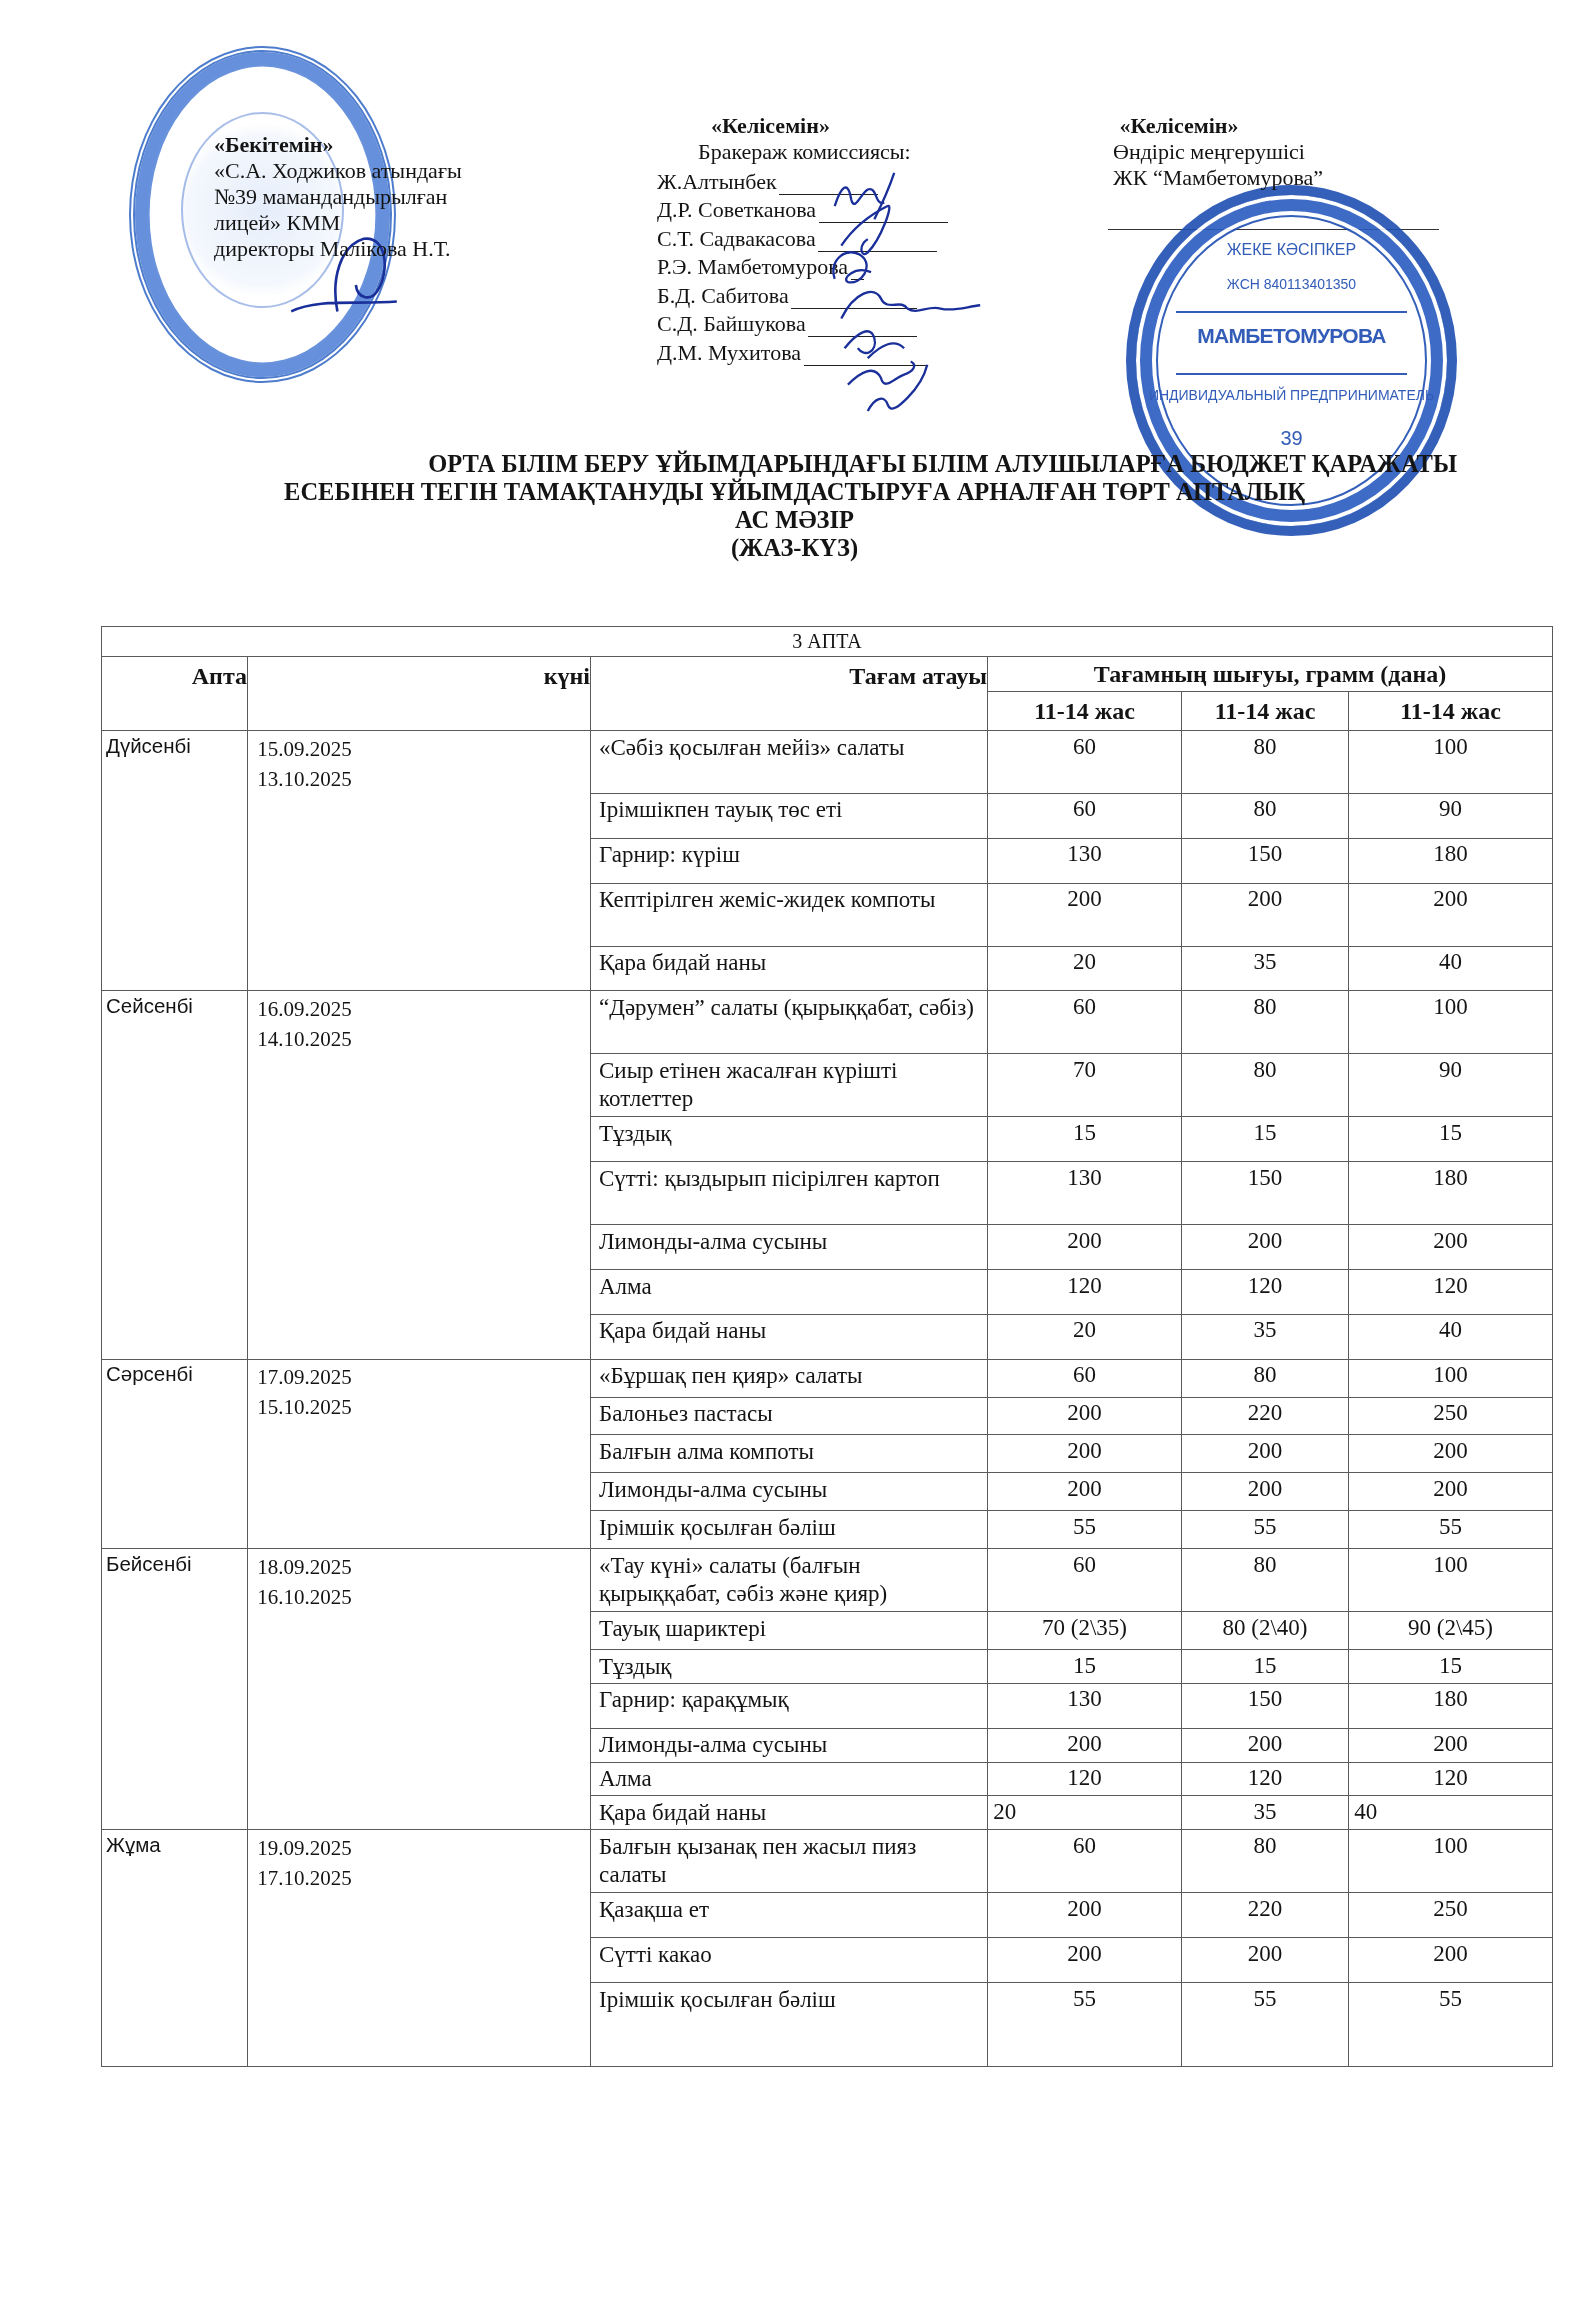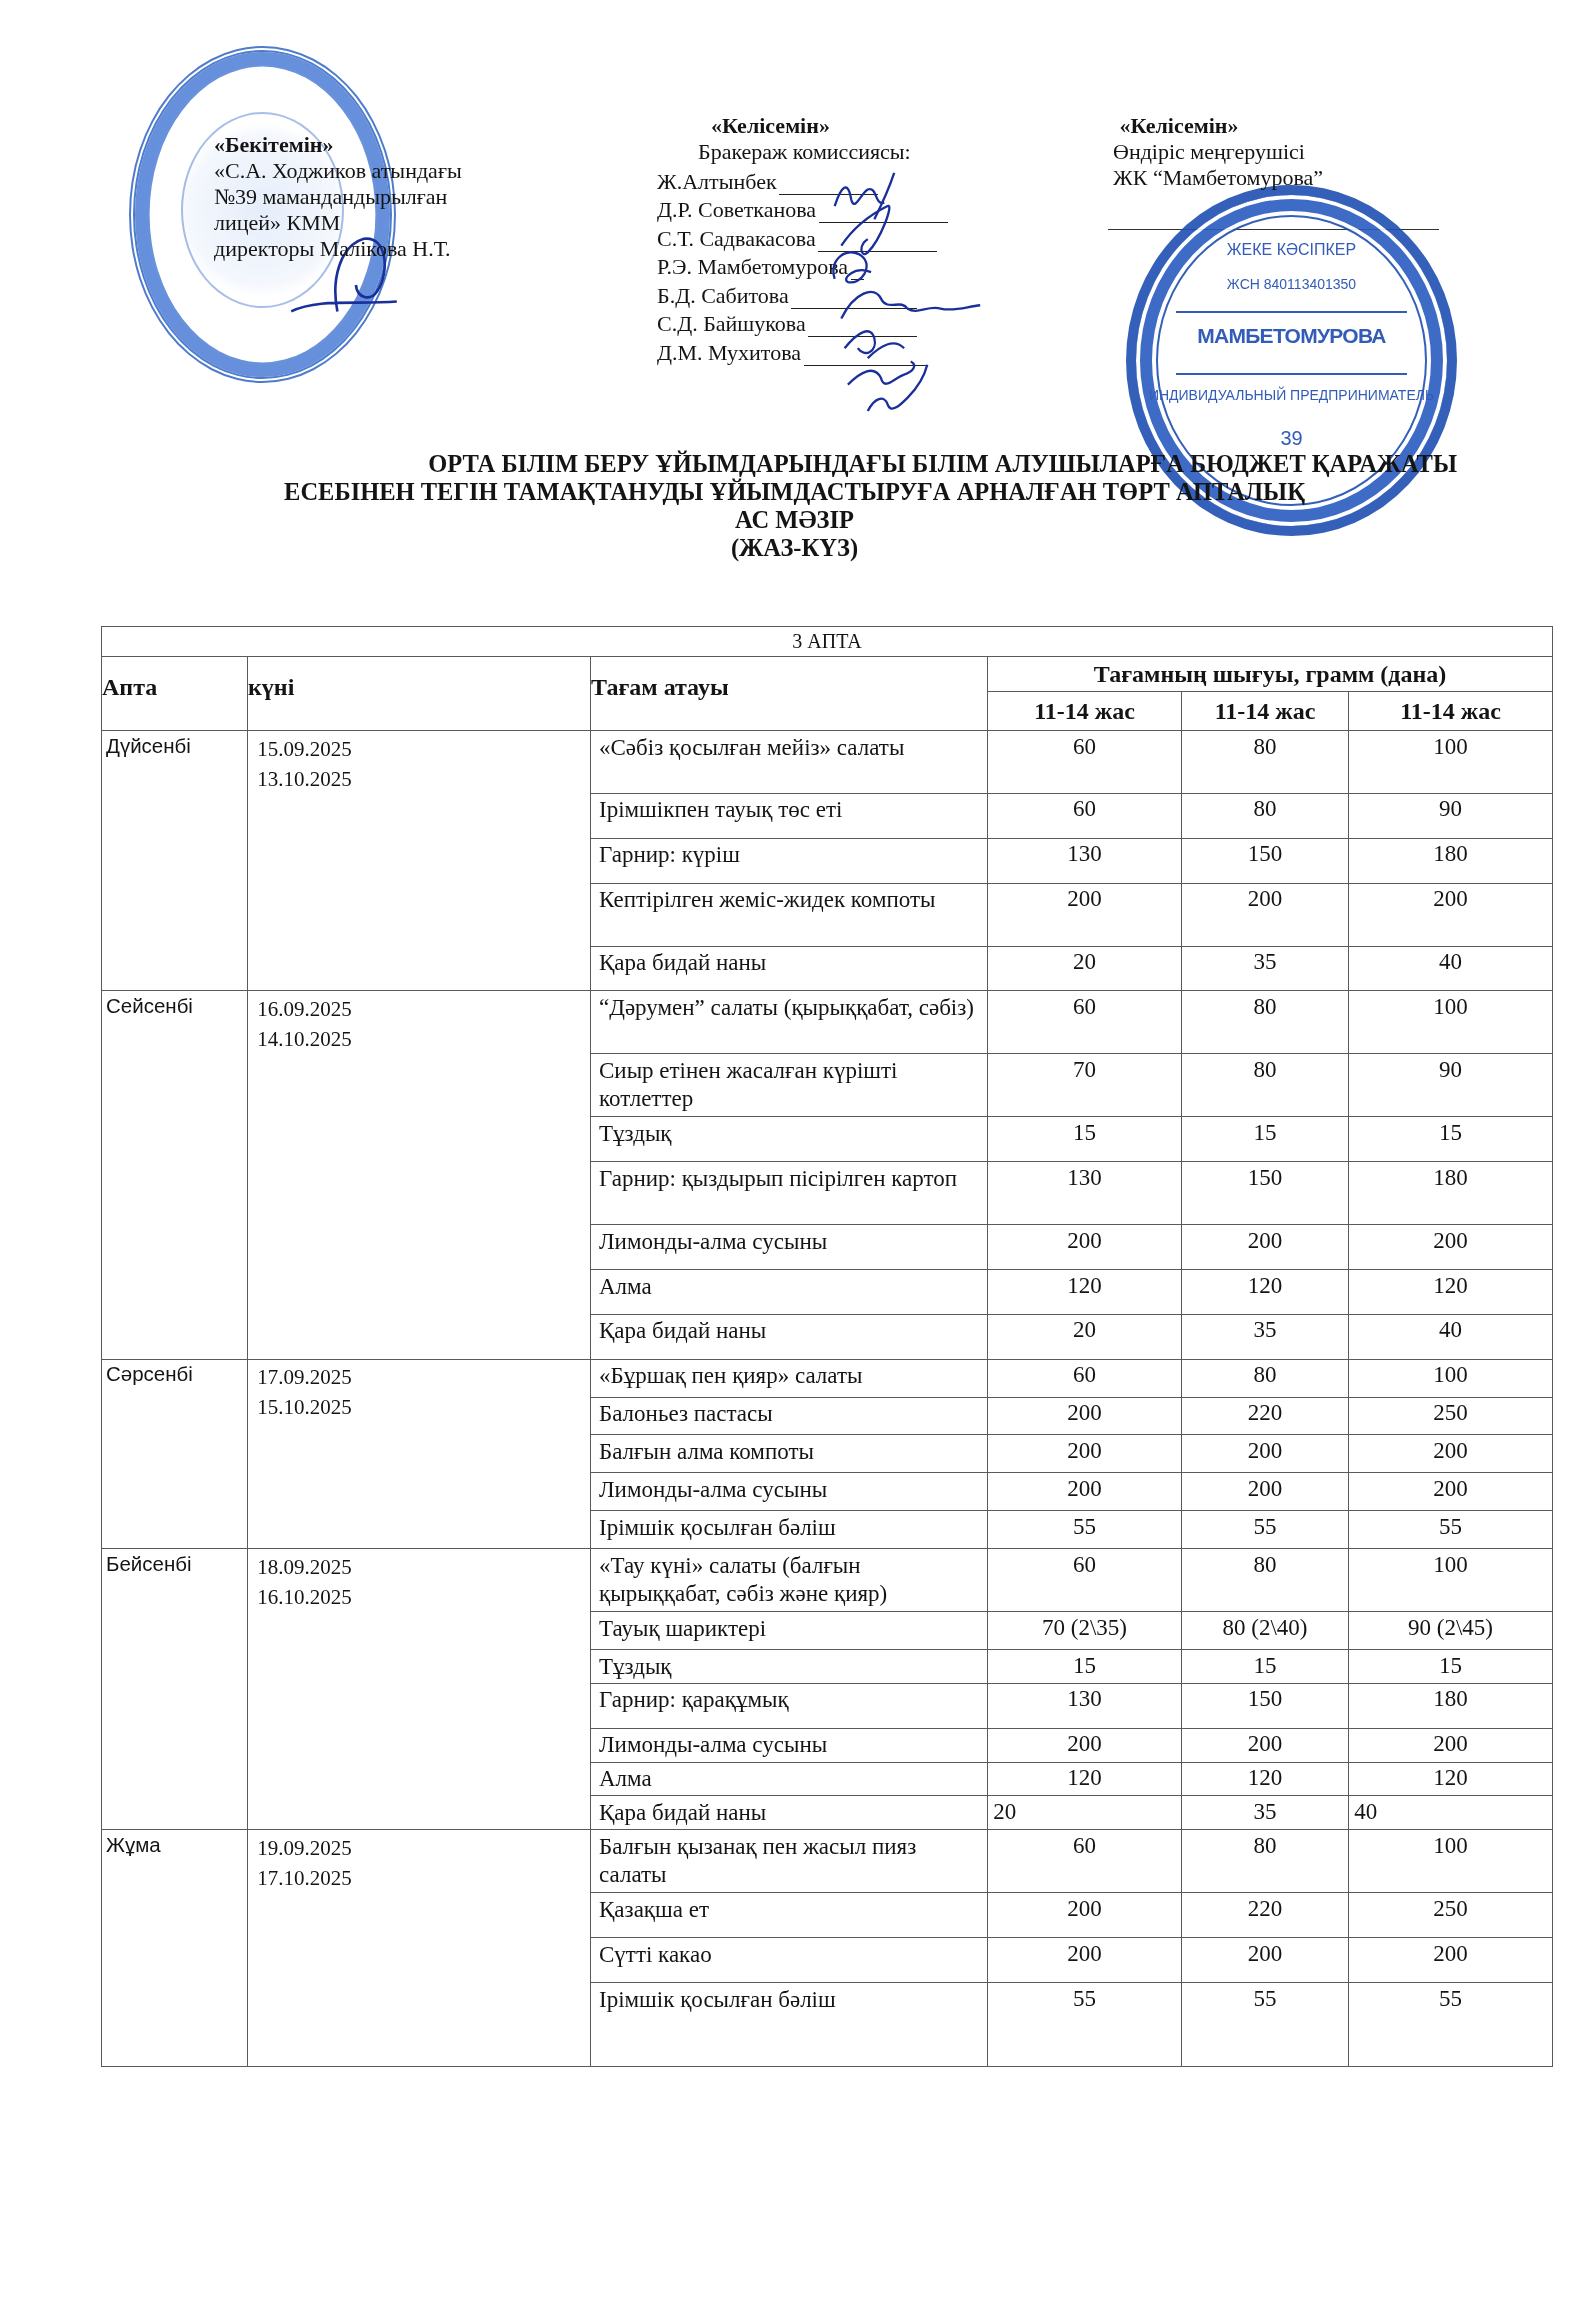--- a/index.html
+++ b/index.html
@@ -56,21 +56,21 @@
   .t1 { top: 450px; text-align: right; }
   .t2 { top: 478px; }
   .t3 { top: 506px; }
   .t4 { top: 534px; }
 
   
   .menu-table { position: absolute; left: 101px; top: 626px; width: 1451px; border-collapse: collapse; table-layout: fixed; }
   .menu-table td, .menu-table th { border: 1.3px solid #5a5a5a; padding: 0; vertical-align: top; }
   .menu-table th { font-weight: bold; }
   .week-row th { height: 29px; font-size: 20px; font-weight: normal; text-align: center; vertical-align: middle; }
-  .hdr-a th.big { font-size: 24px; text-align: left; vertical-align: top; padding-top: 17px; }
+  .hdr-a th.big { font-size: 24px; text-align: right; vertical-align: top; padding-top: 6px; }
   .hdr-a th.portion { font-size: 24px; height: 34px; text-align: center; vertical-align: middle; margin-top: 11px; }
   .hdr-b th { font-size: 24px; height: 38px; text-align: center; vertical-align: middle; }
   .day-cell { font-size: 20.5px; padding: 2.6px 0 0 4px !important; font-family: "Liberation Sans", "DejaVu Sans", sans-serif; }
   .date-cell { font-size: 21px; line-height: 30px; padding: 2.6px 0 0 9.3px !important; }
   .dish { font-size: 23px; line-height: 28px; padding: 2.6px 6.6px 1.3px 8px !important; }
   .val { font-size: 23px; text-align: center; padding-top: 2.6px !important; }
   .val.left { text-align: left; padding-left: 5.3px !important; }
   .menu-table tr.r-tall td { height: 58px; }
   .menu-table tr.r-mid td { height: 40px; }
   .menu-table tr.r-short td { height: 33px; }
@@ -239,21 +239,21 @@
     <td class="val">80</td>
     <td class="val">90</td>
   </tr>
   <tr class="r-mid">
     <td class="dish">Тұздық</td>
     <td class="val">15</td>
     <td class="val">15</td>
     <td class="val">15</td>
   </tr>
   <tr class="r-tall">
-    <td class="dish">Гарнир: қыздырып пісірілген картоп</td>
+    <td class="dish">Сүтті: қыздырып пісірілген картоп</td>
     <td class="val">130</td>
     <td class="val">150</td>
     <td class="val">180</td>
   </tr>
   <tr class="r-mid">
     <td class="dish">Лимонды-алма сусыны</td>
     <td class="val">200</td>
     <td class="val">200</td>
     <td class="val">200</td>
   </tr>

